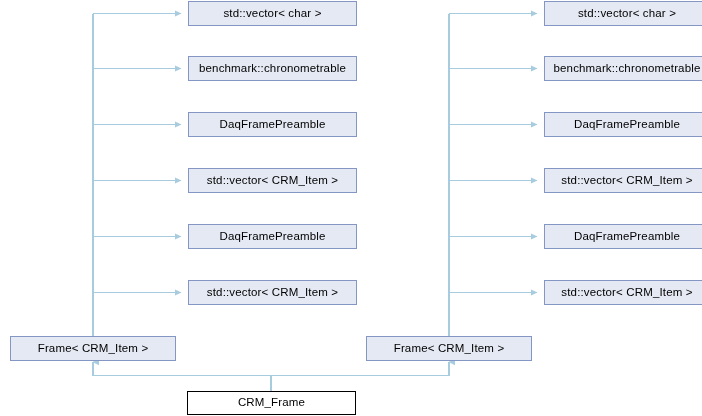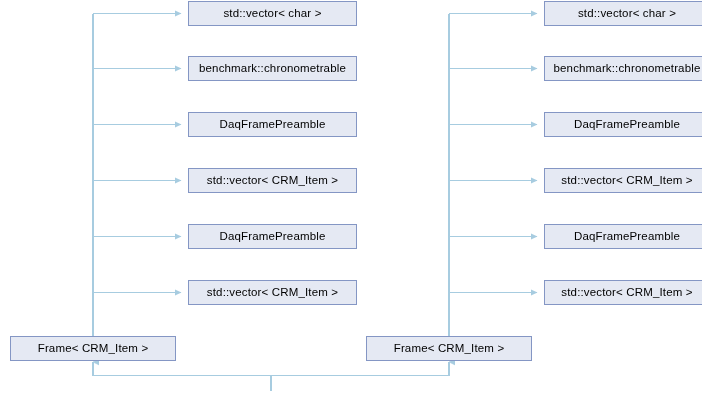--- a/index.html
+++ b/index.html
@@ -78,14 +78,15 @@
   <div class="node usage" style="left:1px;top:336px;width:166px;height:25px;">Frame&lt; CRM_Item &gt;</div>
 
   <div class="node usage" style="left:535px;top:1px;width:166px;height:25px;">std::vector&lt; char &gt;</div>
   <div class="node usage" style="left:535px;top:56px;width:166px;height:25px;">benchmark::chronometrable</div>
   <div class="node usage" style="left:535px;top:112px;width:166px;height:25px;">DaqFramePreamble</div>
   <div class="node usage" style="left:535px;top:168px;width:166px;height:25px;">std::vector&lt; CRM_Item &gt;</div>
   <div class="node usage" style="left:535px;top:224px;width:166px;height:25px;">DaqFramePreamble</div>
   <div class="node usage" style="left:535px;top:280px;width:166px;height:25px;">std::vector&lt; CRM_Item &gt;</div>
   <div class="node usage" style="left:357px;top:336px;width:166px;height:25px;">Frame&lt; CRM_Item &gt;</div>
 
+  <div class="node focus" style="left:178px;top:391px;width:169px;height:24px;">CRM_Frame</div>
 
 </div>
 
 </body></html>

